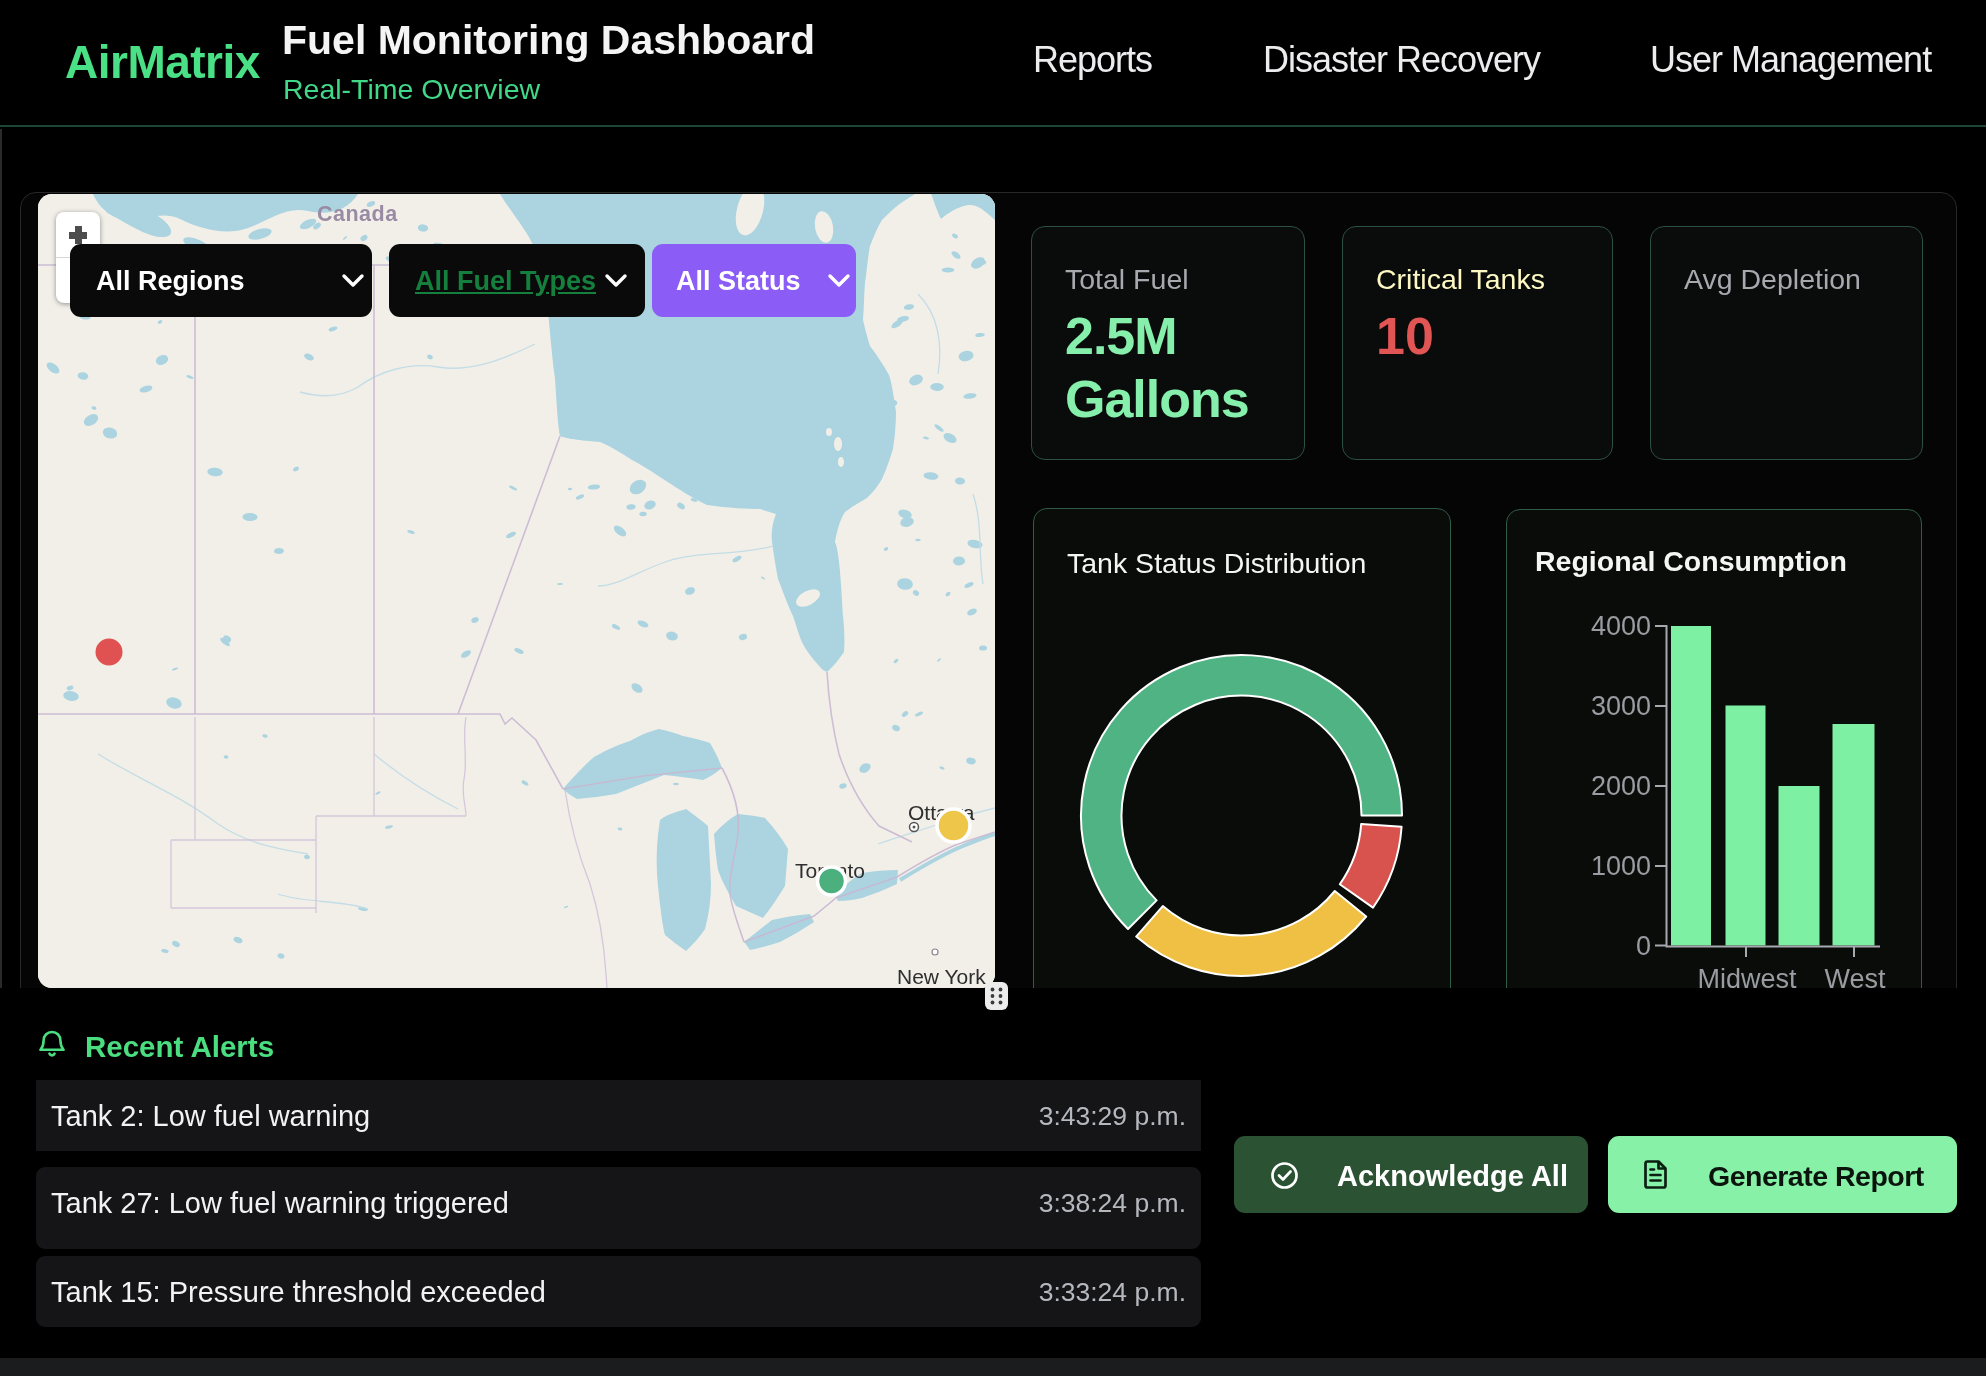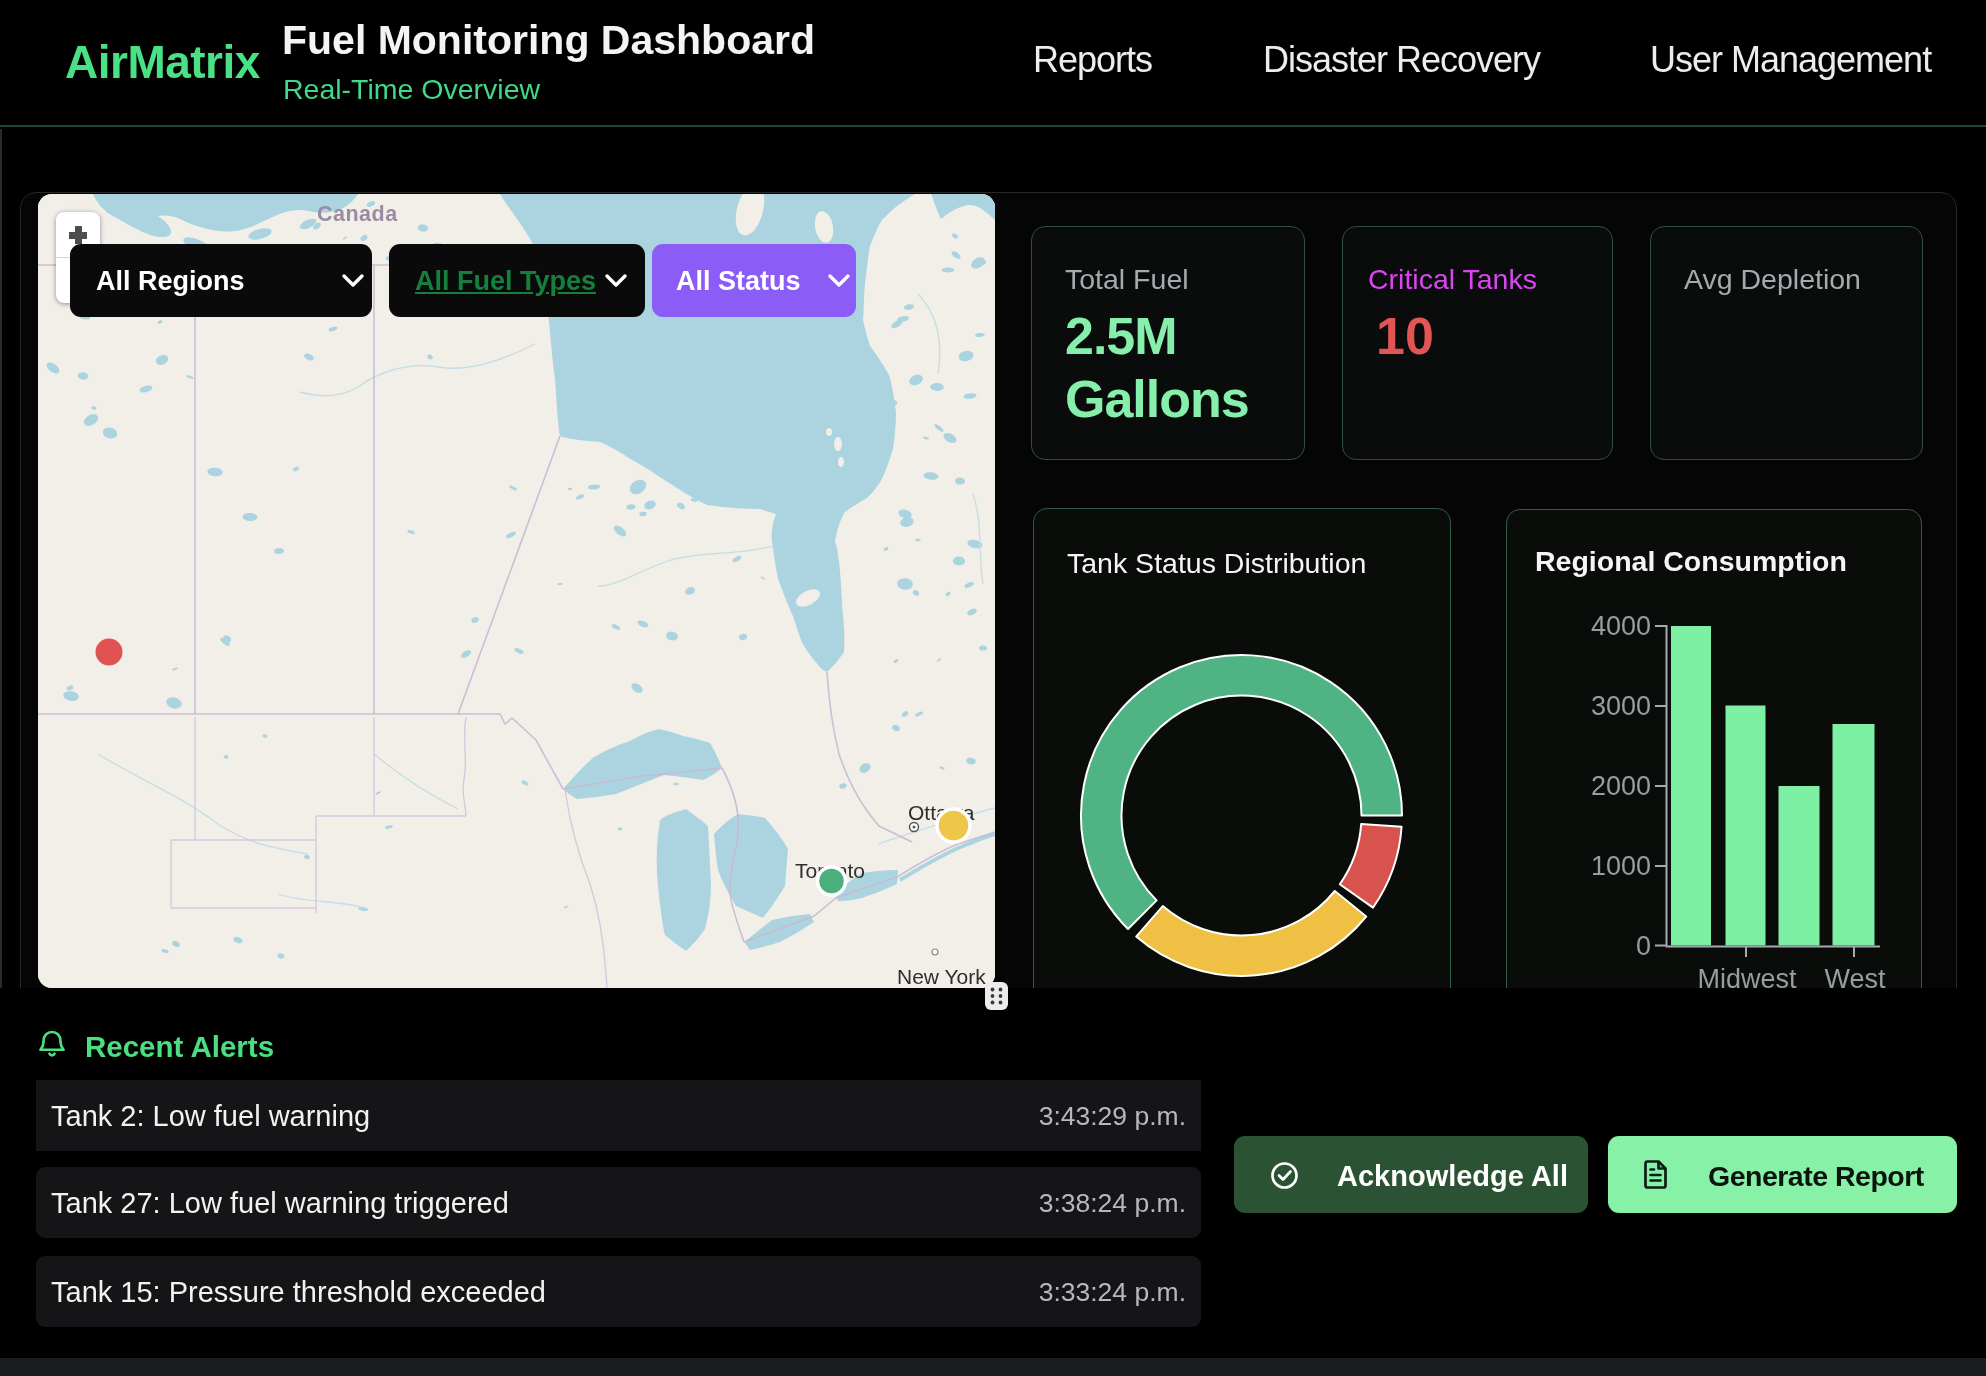--- a/index.html
+++ b/index.html
@@ -247,21 +247,21 @@
     </svg>
   <svg class="abs" style="left:826px;top:271px;" width="26" height="20" viewBox="0 0 26 20">
       <path d="M4 5 L13 14 L22 5" fill="none" stroke="#fff" stroke-width="3.4" stroke-linecap="round" stroke-linejoin="round"></path>
     </svg>
 
   <div class="abs" style="left:1031px;top:226px;width:274px;height:234px;background:#0a0c0b;border:1px solid #2c5140;border-radius:14px;">
     <div class="abs" style="left:33px;top:36px;font-size:28.5px;font-weight:500;color:#a6a9ae;">Total Fuel</div>
     <div class="abs" style="left:33px;top:78px;width:200px;font-size:52px;line-height:63px;font-weight:700;color:#86efac;letter-spacing:-1px;">2.5M Gallons</div>
   </div>
   <div class="abs" style="left:1342px;top:226px;width:271px;height:234px;background:#0a0c0b;border:1px solid #2c5140;border-radius:14px;">
-    <div class="abs" style="left:25px;top:36px;font-size:28.5px;font-weight:500;color:#d946ef;">Critical Tanks</div>
+    <div class="abs" style="left:33px;top:36px;font-size:28.5px;font-weight:500;color:#fef9c3;">Critical Tanks</div>
     <div class="abs" style="left:33px;top:78px;font-size:52px;line-height:63px;font-weight:700;color:#e25555;">10</div>
   </div>
   <div class="abs" style="left:1650px;top:226px;width:273px;height:234px;background:#0a0c0b;border:1px solid #2c5140;border-radius:14px;">
     <div class="abs" style="left:33px;top:36px;font-size:28.5px;font-weight:500;color:#a6a9ae;">Avg Depletion</div>
   </div>
 
   <div class="abs" style="left:1033px;top:508px;width:418px;height:530px;background:#0a0c0a;border:1px solid #2e5c47;border-radius:14px;">
     <div class="abs" style="left:33px;top:38px;font-size:28.5px;font-weight:400;color:#f5f5f5;">Tank Status Distribution</div>
     <svg class="abs" style="left:0;top:0;" width="418" height="530" viewBox="0 0 418 530">
       <g stroke="#fff" stroke-width="2" stroke-linejoin="round">
@@ -302,21 +302,21 @@
     <svg class="abs" style="left:38px;top:41px;" width="28" height="30" viewBox="0 0 28 30">
       <path d="M14 3 C9 3 5.6 6.8 5.6 11.5 C5.6 17.5 3.4 19.6 2.4 20.8 L25.6 20.8 C24.6 19.6 22.4 17.5 22.4 11.5 C22.4 6.8 19 3 14 3 Z" fill="none" stroke="#4ade80" stroke-width="2.6" stroke-linejoin="round"></path>
       <path d="M11.4 24.6 a2.8 2.8 0 0 0 5.2 0" fill="none" stroke="#4ade80" stroke-width="2.6" stroke-linecap="round"></path>
     </svg>
     <div class="abs" style="left:85px;top:42px;font-size:29.5px;font-weight:700;color:#4ade80;">Recent Alerts</div>
 
     <div class="abs" style="left:36px;top:92px;width:1165px;height:71px;background:#151517;border-radius:0;">
       <div class="abs" style="left:15px;top:20px;font-size:29px;color:#f2f2f3;">Tank 2: Low fuel warning</div>
       <div class="abs" style="right:15px;top:21px;font-size:26.5px;color:#b5b8be;">3:43:29 p.m.</div>
     </div>
-    <div class="abs" style="left:36px;top:179px;width:1165px;height:71px;background:#151517;border-radius:9px;">
+    <div class="abs" style="left:36px;top:179px;width:1165px;height:82px;background:#151517;border-radius:9px;">
       <div class="abs" style="left:15px;top:20px;font-size:29px;color:#f2f2f3;">Tank 27: Low fuel warning triggered</div>
       <div class="abs" style="right:15px;top:21px;font-size:26.5px;color:#b5b8be;">3:38:24 p.m.</div>
     </div>
     <div class="abs" style="left:36px;top:268px;width:1165px;height:71px;background:#151517;border-radius:9px;">
       <div class="abs" style="left:15px;top:20px;font-size:29px;color:#f2f2f3;">Tank 15: Pressure threshold exceeded</div>
       <div class="abs" style="right:15px;top:21px;font-size:26.5px;color:#b5b8be;">3:33:24 p.m.</div>
     </div>
 
     <div class="abs" style="left:1234px;top:148px;width:354px;height:77px;background:#2b5233;border-radius:11px;">
       <svg class="abs" style="left:36px;top:25px;" width="29" height="29" viewBox="0 0 29 29">

